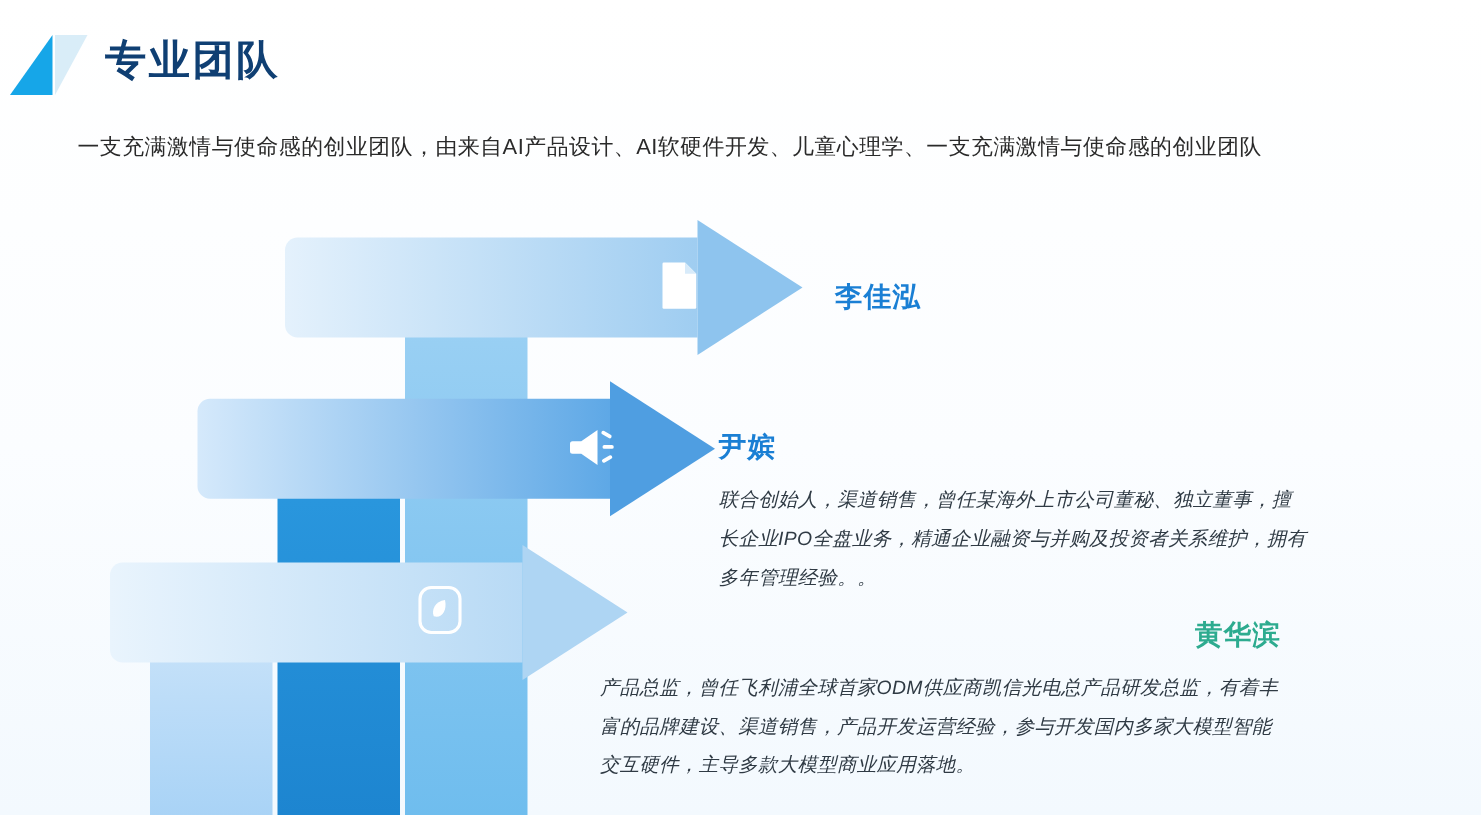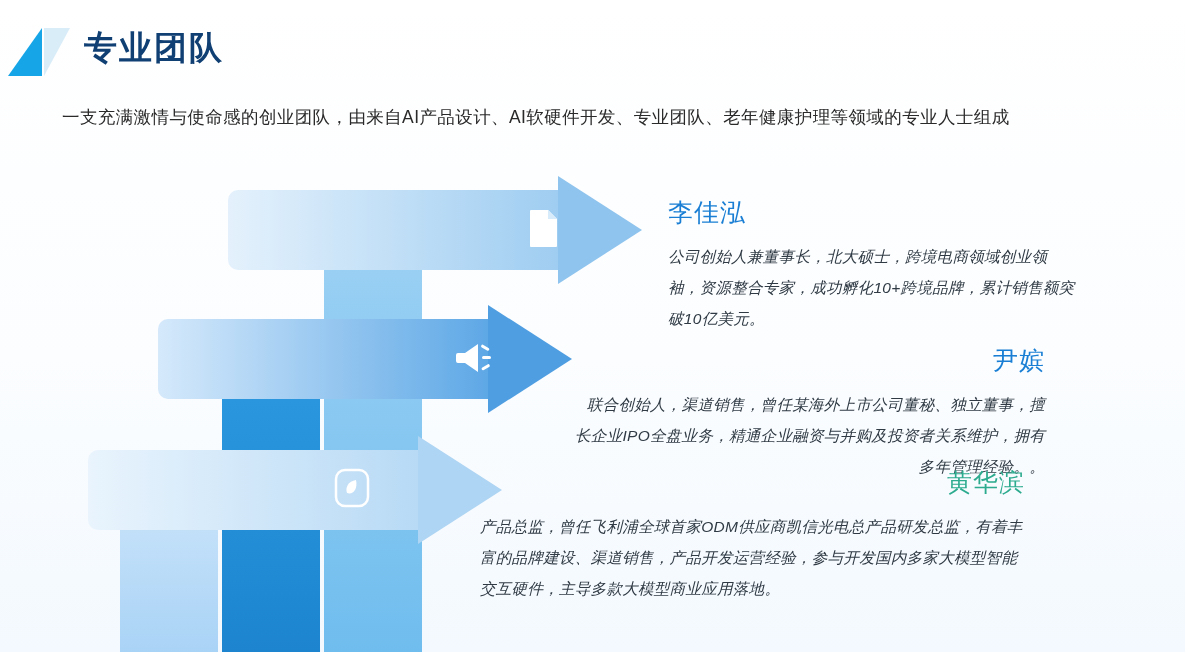--- a/index.html
+++ b/index.html
@@ -136,50 +136,51 @@
   .icon-badge svg { display: block; }
   .icon1 { left: 518px; top: 202px; }
   .icon2 { left: 448px; top: 332px; }
   .icon3 { left: 326px; top: 462px; }
 
   
   .member {
     position: absolute;
   }
   .member-name {
-    font-size: 25px;
-    font-weight: normal;
+    font-size: 22px;
+    font-weight: bold;
     color: #1a7fd4;
     letter-spacing: 1px;
     margin-bottom: 12px;
+    margin-top: 27px;
   }
   .member-desc {
     font-size: 15.5px;
     line-height: 31px;
     color: #2f3a44;
     letter-spacing: 0.3px;
     font-style: italic;
   }
   .m1 { left: 668px; top: 196px; width: 410px; }
-  .m2 { left: 575px; top: 344px; width: 470px; text-align: right; }
+  .m2 { left: 575px; top: 316px; width: 470px; }
   .m3 { left: 480px; top: 466px; width: 545px; }
   .m3 .member-name { color: #2dab8f; text-align: right; }
 </style>
 </head>
 <body>
 
 <div class="page">
 
   <div class="header">
     <div class="header-wedge"></div>
     <div class="header-wedge2"></div>
     <div class="header-title">专业团队</div>
   </div>
 
-  <div class="intro">一支充满激情与使命感的创业团队，由来自AI产品设计、AI软硬件开发、专业团队、老年健康护理等领域的专业人士组成</div>
+  <div class="intro">一支充满激情与使命感的创业团队，由来自AI产品设计、AI软硬件开发、儿童心理学、一支充满激情与使命感的创业团队</div>
 
   <div class="graphics">
     <div class="bar bar1"></div>
     <div class="bar bar2"></div>
     <div class="bar bar3"></div>
 
     <div class="arrow arrow1">
       <div class="shaft"></div>
       <div class="head"></div>
     </div>
@@ -213,21 +214,20 @@
     <div class="icon-badge icon3">
       <svg width="40" height="42" viewBox="0 0 40 42">
         <rect x="4" y="3" width="32" height="36" rx="9" fill="none" stroke="#ffffff" stroke-width="2.5"></rect>
         <path d="M24 13 c-8 1 -11 8 -9 13 c6 2 11 -4 9 -13 z" fill="#ffffff"></path>
       </svg>
     </div>
   </div>
 
   <div class="member m1">
     <div class="member-name">李佳泓</div>
-    <div class="member-desc">公司创始人兼董事长，北大硕士，跨境电商领域创业领袖，资源整合专家，成功孵化10+跨境品牌，累计销售额突破10亿美元。</div>
   </div>
 
   <div class="member m2">
     <div class="member-name">尹嫔</div>
     <div class="member-desc">联合创始人，渠道销售，曾任某海外上市公司董秘、独立董事，擅长企业IPO全盘业务，精通企业融资与并购及投资者关系维护，拥有多年管理经验。。</div>
   </div>
 
   <div class="member m3">
     <div class="member-name">黄华滨</div>
     <div class="member-desc">产品总监，曾任飞利浦全球首家ODM供应商凯信光电总产品研发总监，有着丰富的品牌建设、渠道销售，产品开发运营经验，参与开发国内多家大模型智能交互硬件，主导多款大模型商业应用落地。</div>

